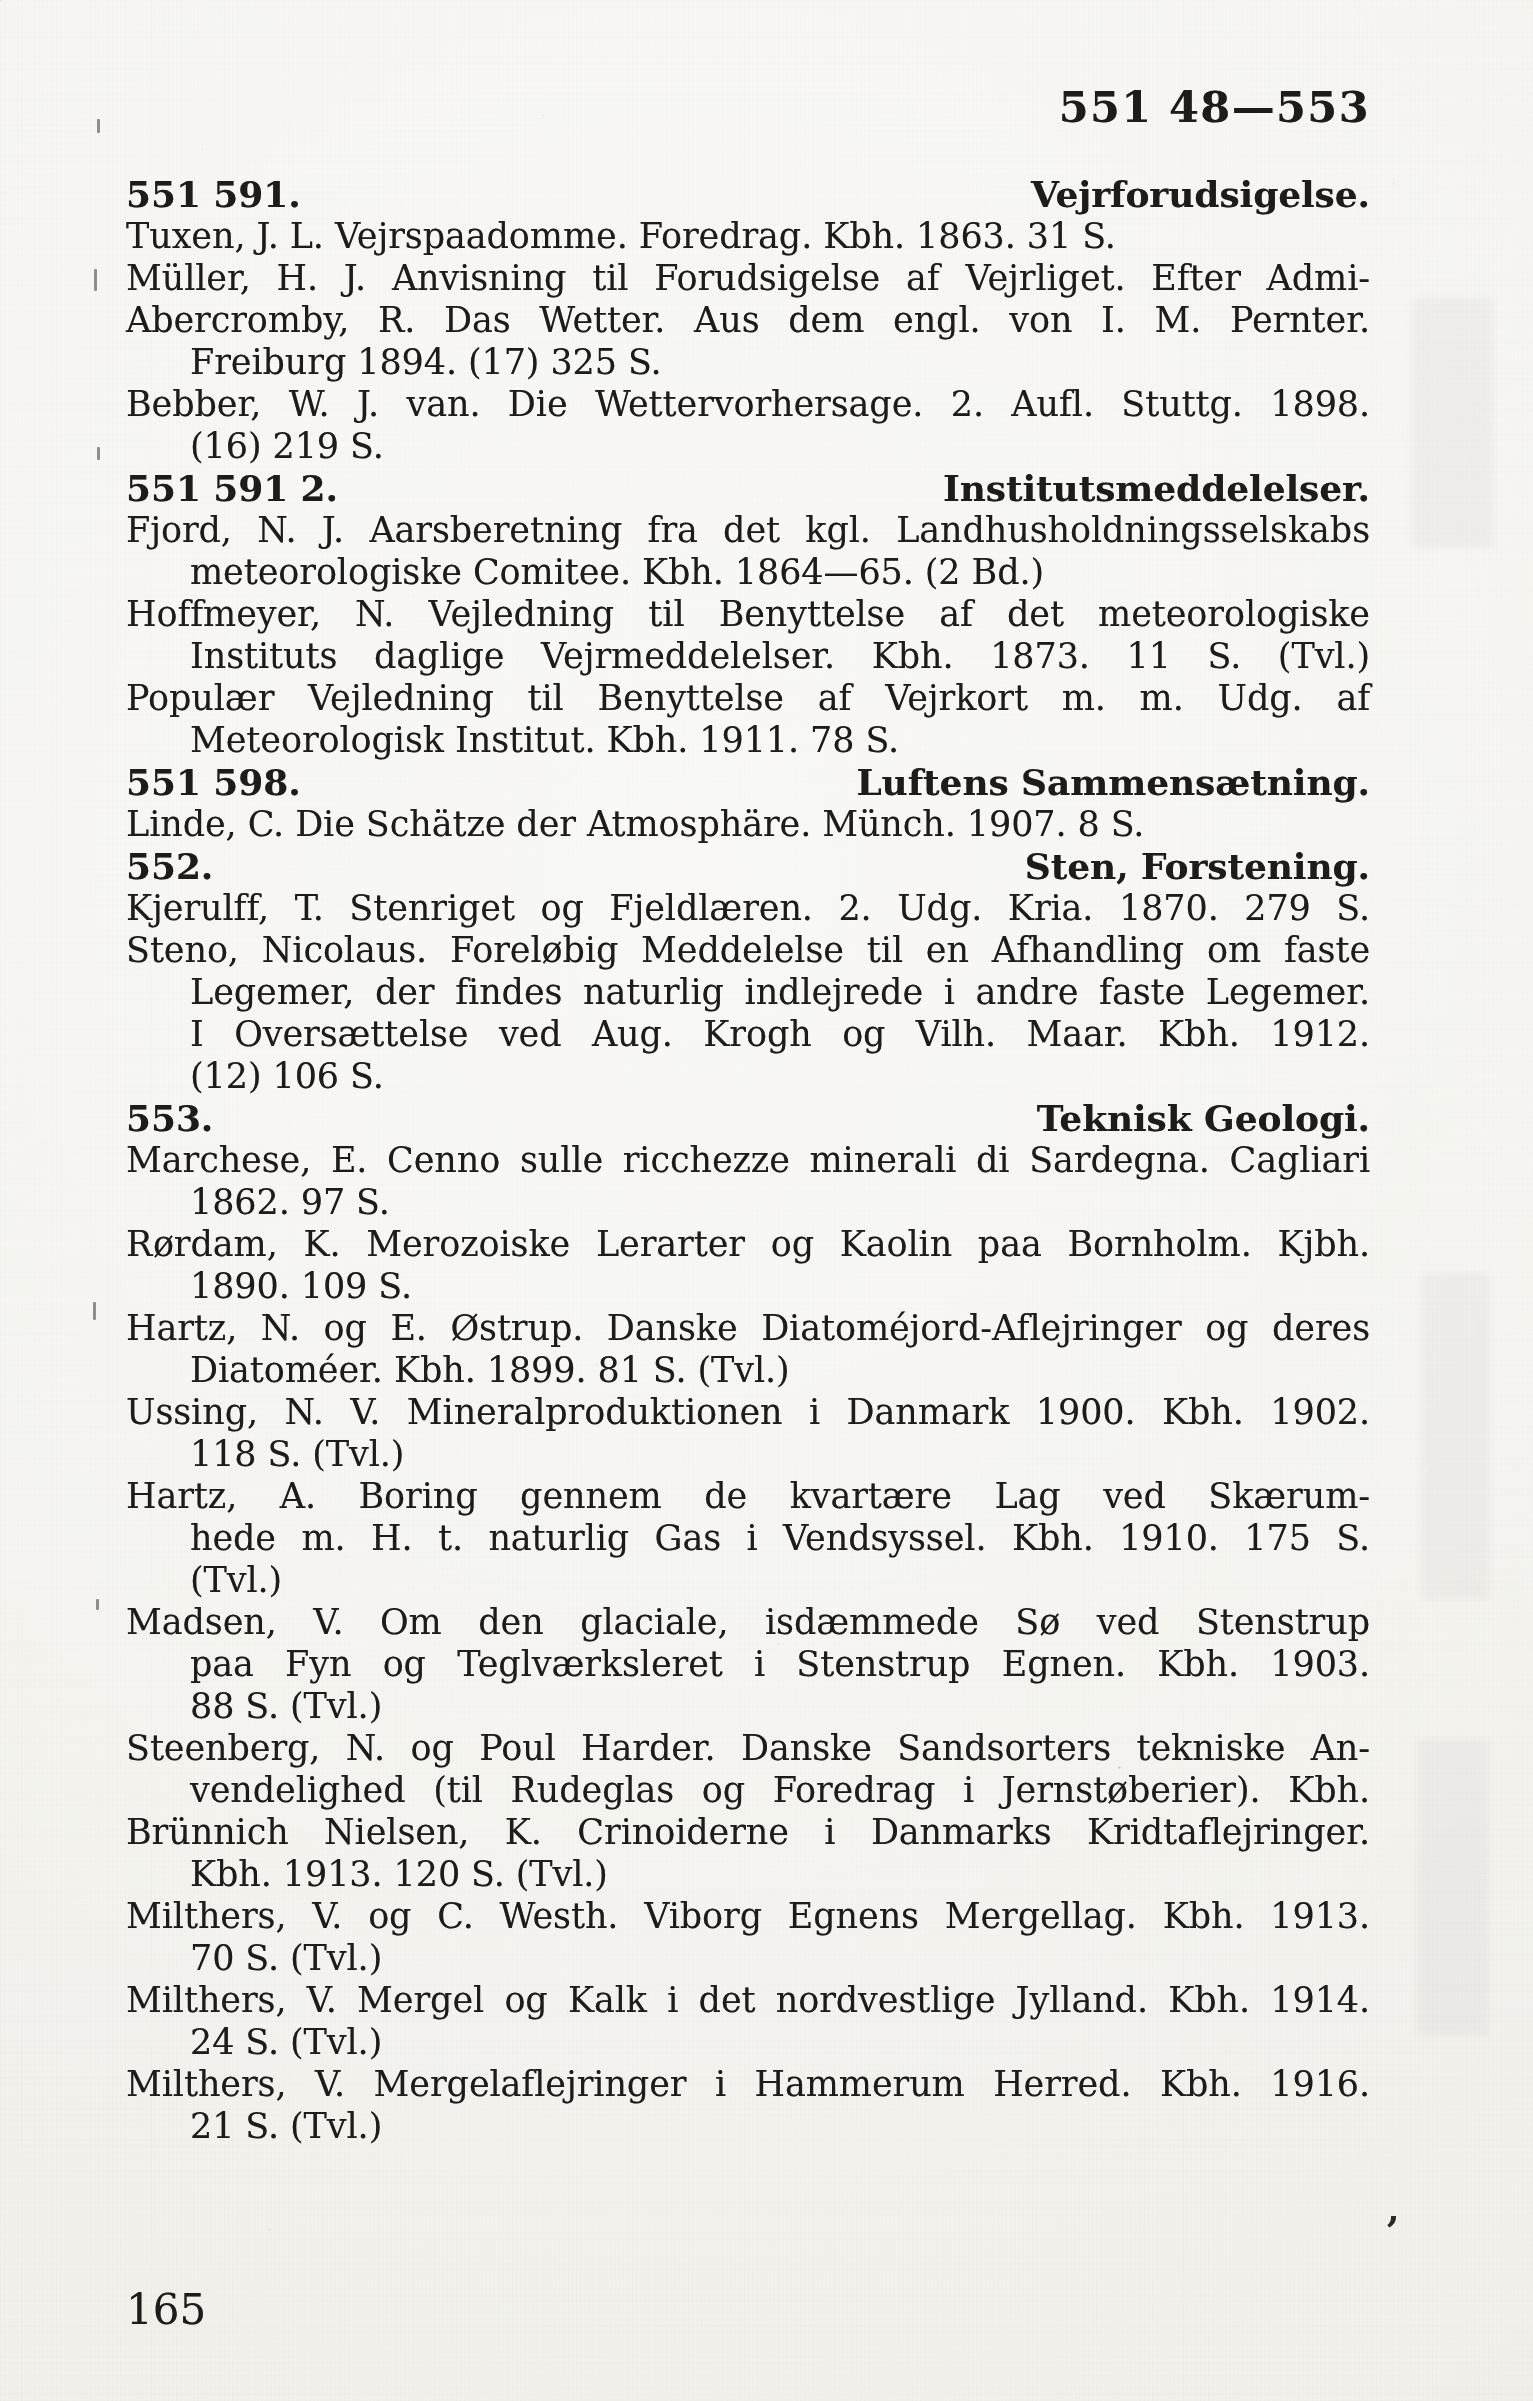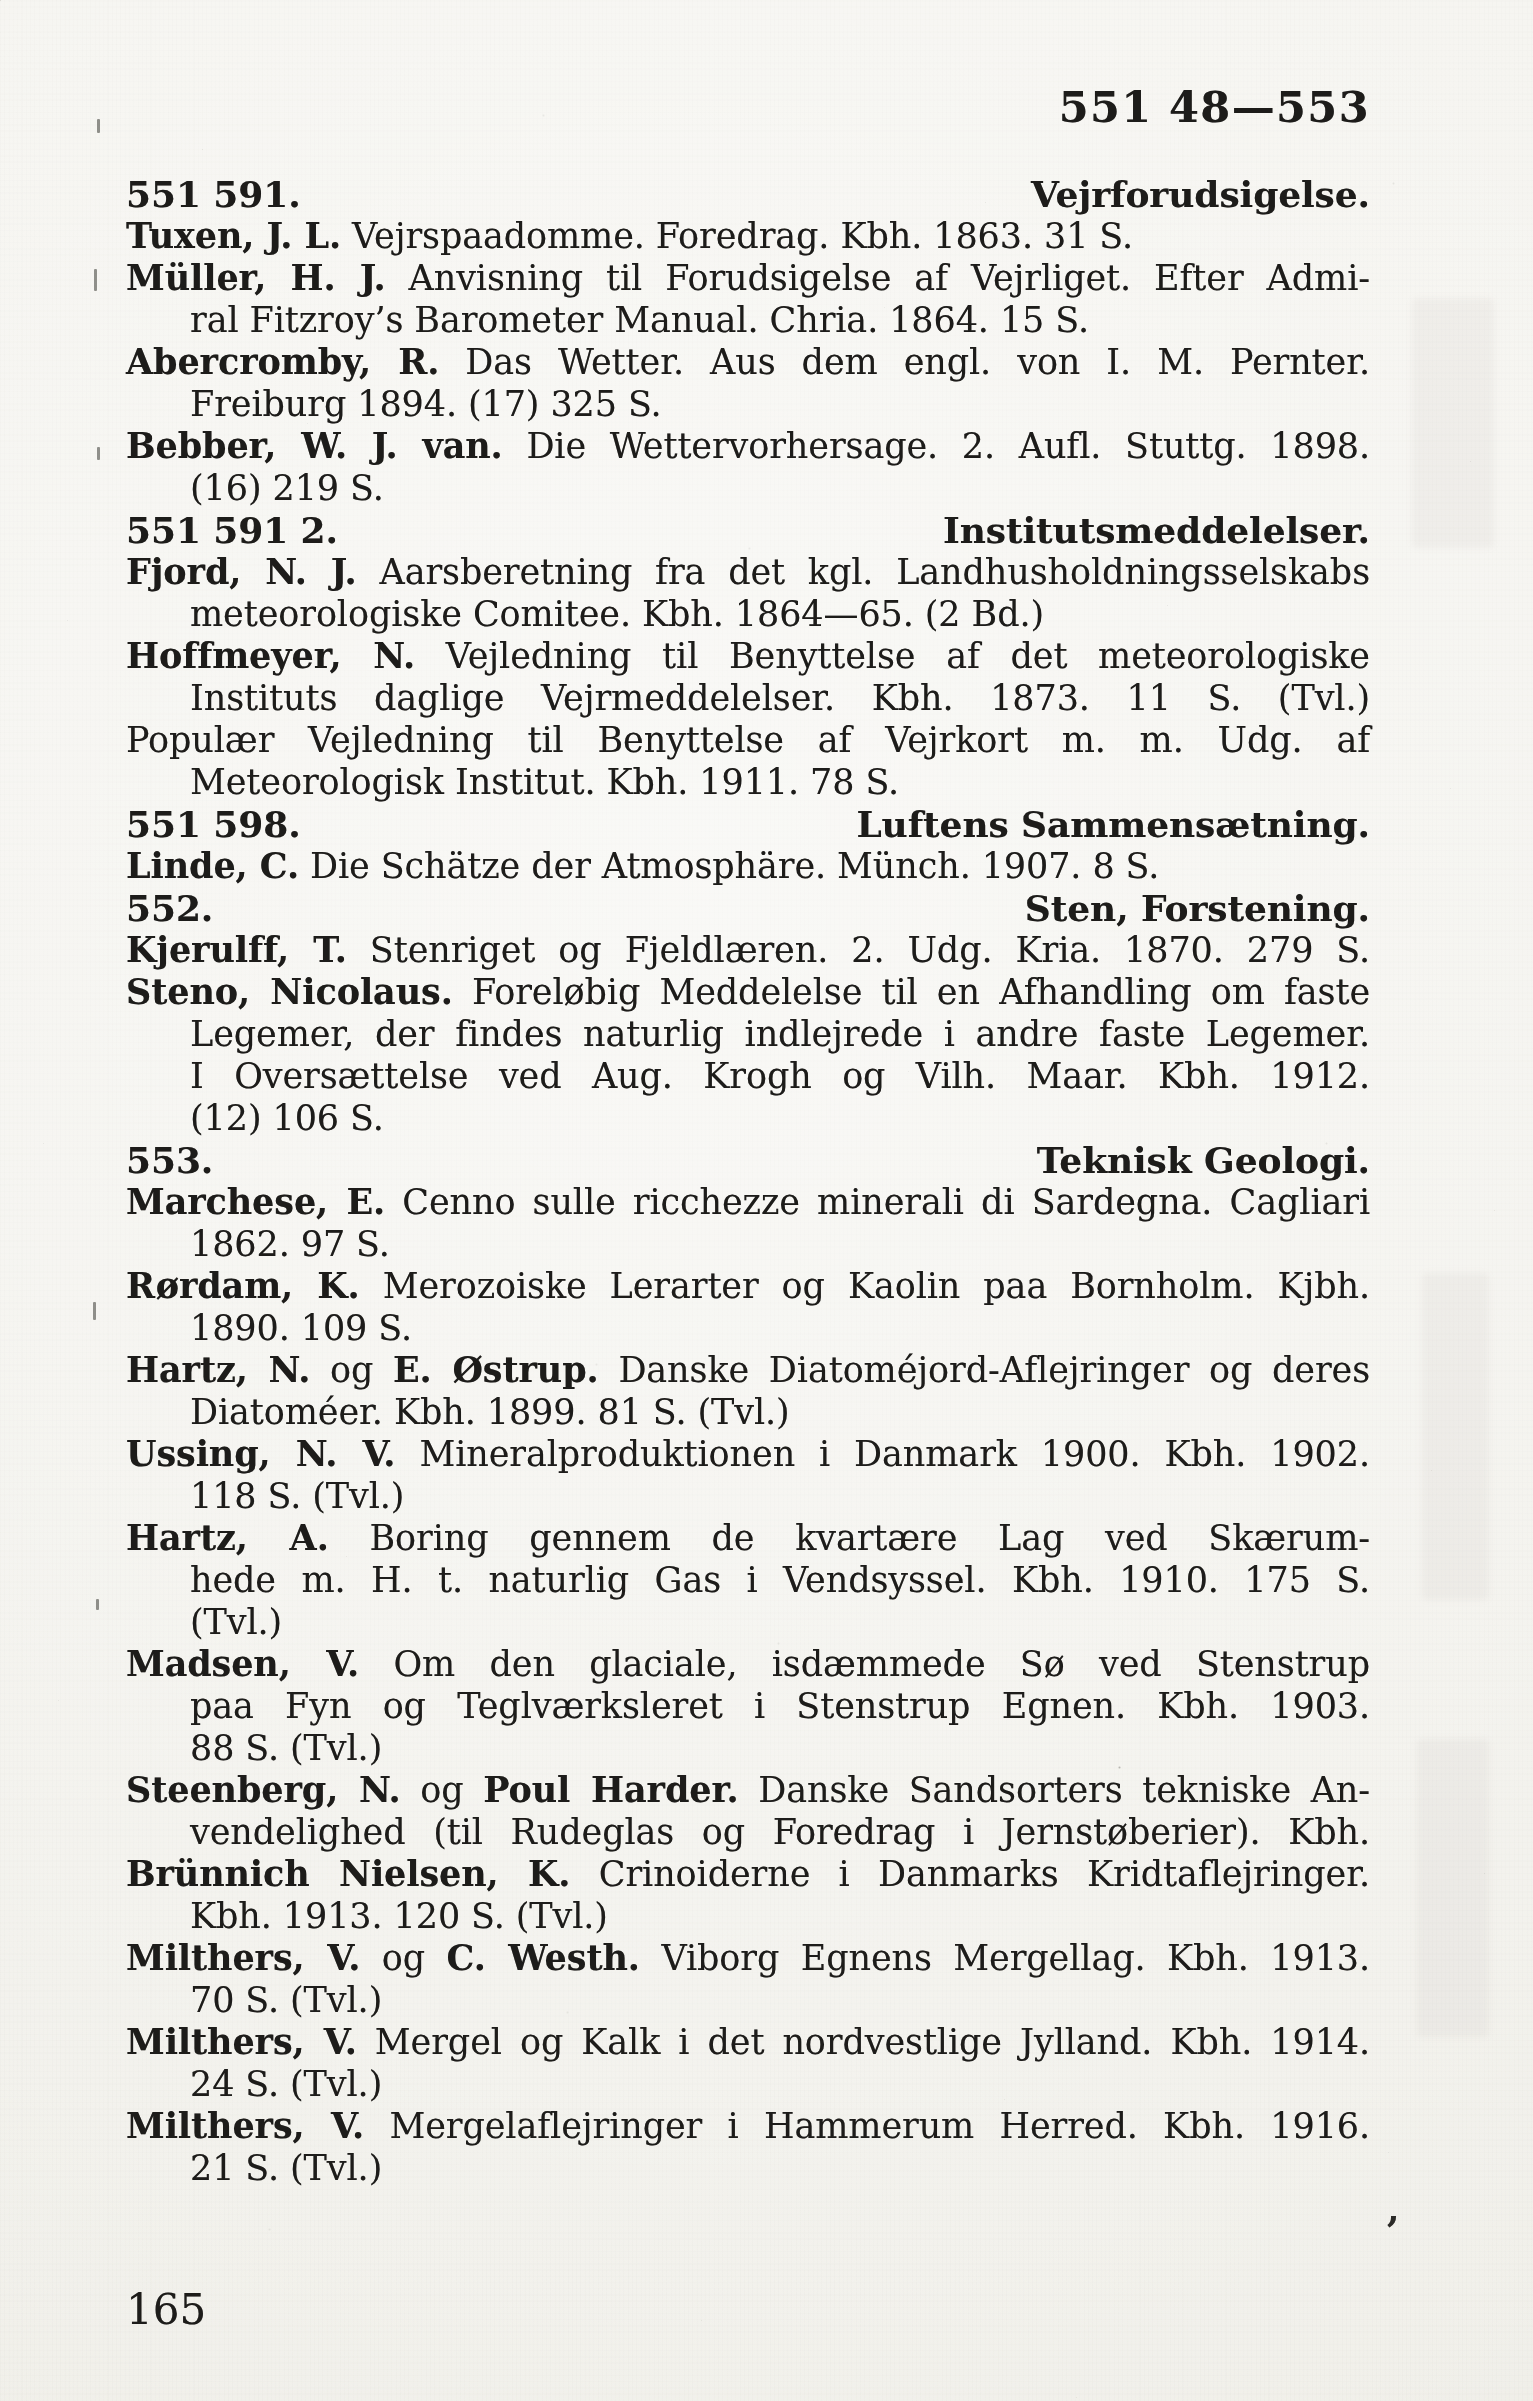--- a/index.html
+++ b/index.html
@@ -58,21 +58,21 @@
   }
   .content{
     position:absolute;top:173px;left:126px;width:1244px;
     font-size:35px;line-height:42px;letter-spacing:-0.1px;
   }
   .ln{min-height:42px;}
   .nw{white-space:nowrap;}
   .ind{padding-left:64px;}
   .j{text-align:justify;text-align-last:justify;}
   .sec{display:flex;justify-content:space-between;font-weight:bold;font-size:36px;align-items:center;}
-  .b{font-weight:bold;}
+  .b{font-weight:normal;}
   .page-number{
     position:absolute;top:2285px;left:126px;width:1244px;
     text-align:left;font-size:42px;
   }
   .stray{
     position:absolute;top:2188px;left:1387px;
     font-size:36px;font-weight:bold;color:#2b2a27;
   }
 </style>
 </head>
@@ -92,21 +92,20 @@
 <div class="header-code ink">551 48—553</div>
 
 <div class="content ink">
 
   <div class="ln sec">
     <span>551 591.</span>
     <span>Vejrforudsigelse.</span>
   </div>
   <div class="ln nw"><span class="b">Tuxen, J. L.</span><span> Vejrspaadomme. Foredrag. Kbh. 1863. 31 S.</span></div>
   <div class="ln j"><span class="b">Müller, H. J.</span><span> Anvisning til Forudsigelse af Vejrliget. Efter Admi-</span></div>
-  <div class="ln ind nw"><span>ral Fitzroy’s Barometer Manual. Chria. 1864. 15 S.</span></div>
   <div class="ln j"><span class="b">Abercromby, R.</span><span> Das Wetter. Aus dem engl. von I. M. Pernter.</span></div>
   <div class="ln ind nw"><span>Freiburg 1894. (17) 325 S.</span></div>
   <div class="ln j"><span class="b">Bebber, W. J. van.</span><span> Die Wettervorhersage. 2. Aufl. Stuttg. 1898.</span></div>
   <div class="ln ind nw"><span>(16) 219 S.</span></div>
 
   <div class="ln sec">
     <span>551 591 2.</span>
     <span>Institutsmeddelelser.</span>
   </div>
   <div class="ln j"><span class="b">Fjord, N. J.</span><span> Aarsberetning fra det kgl. Landhusholdningsselskabs</span></div>

